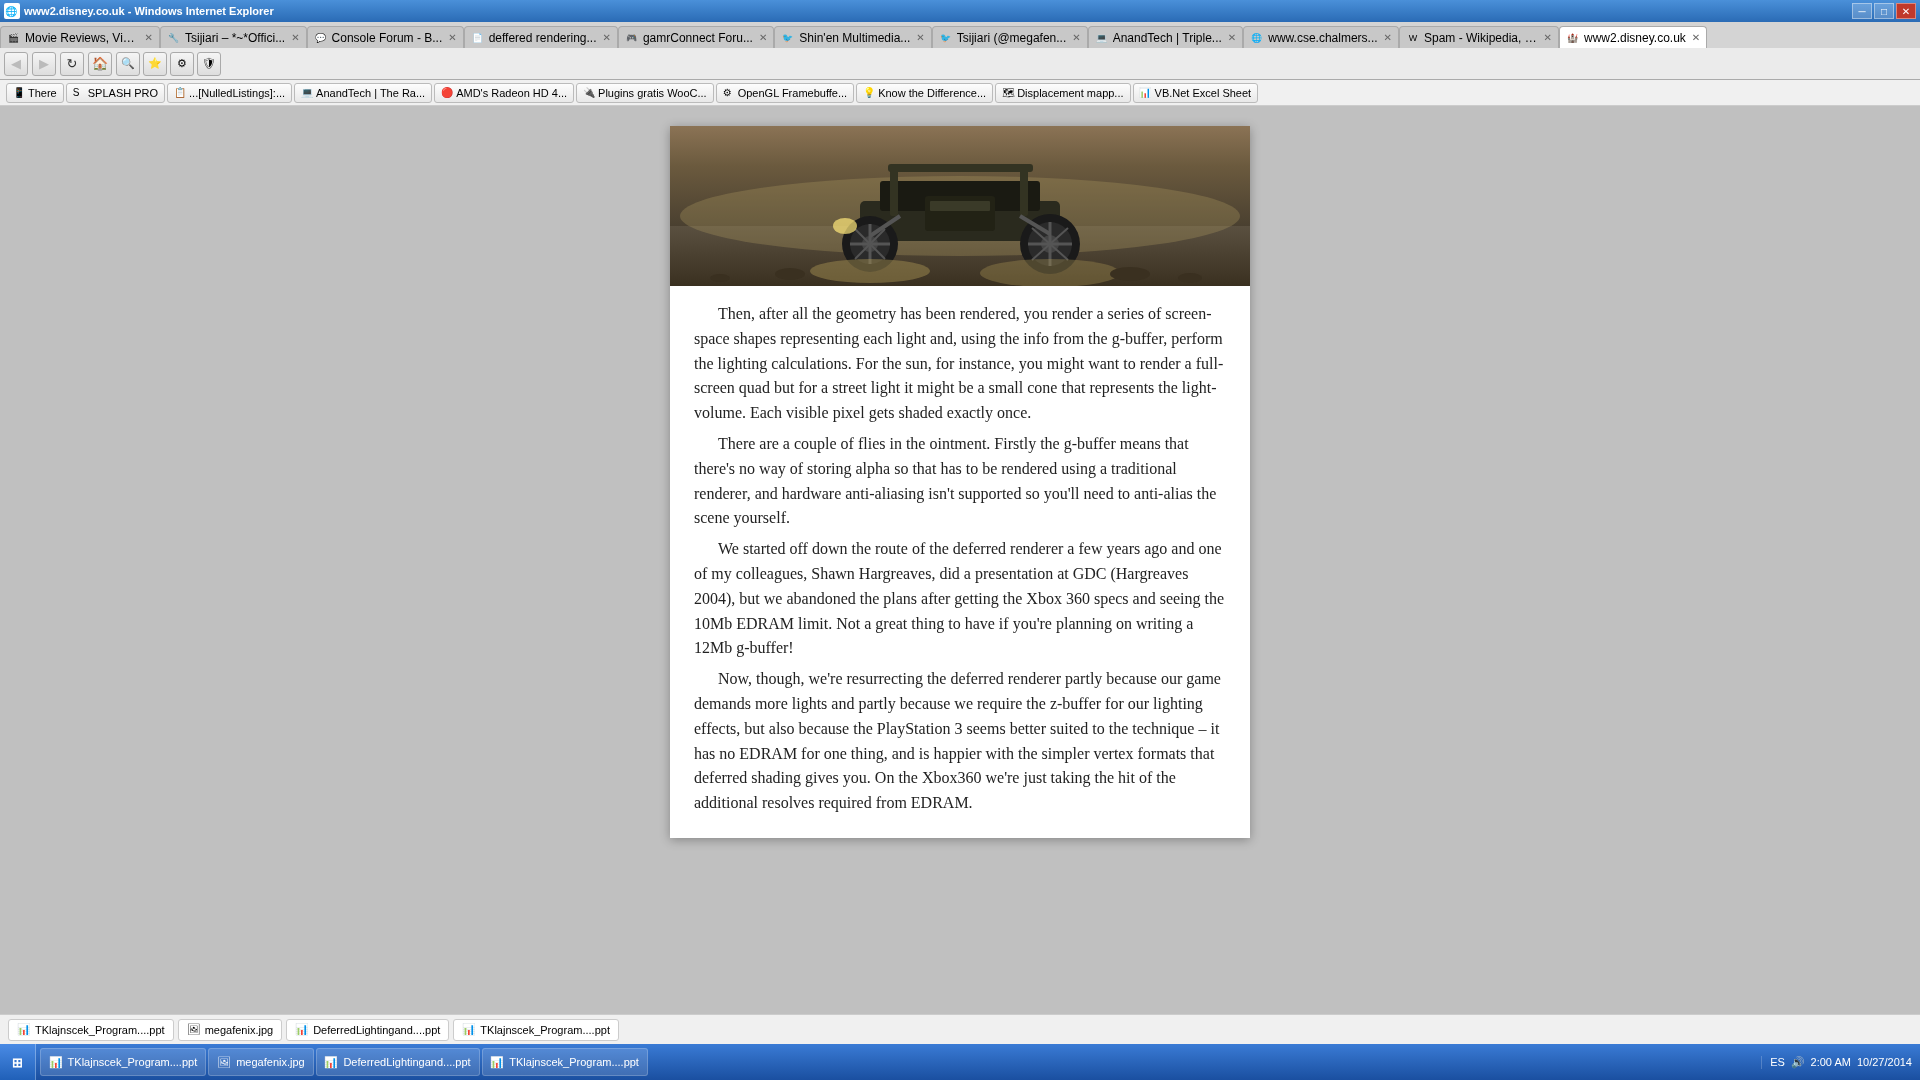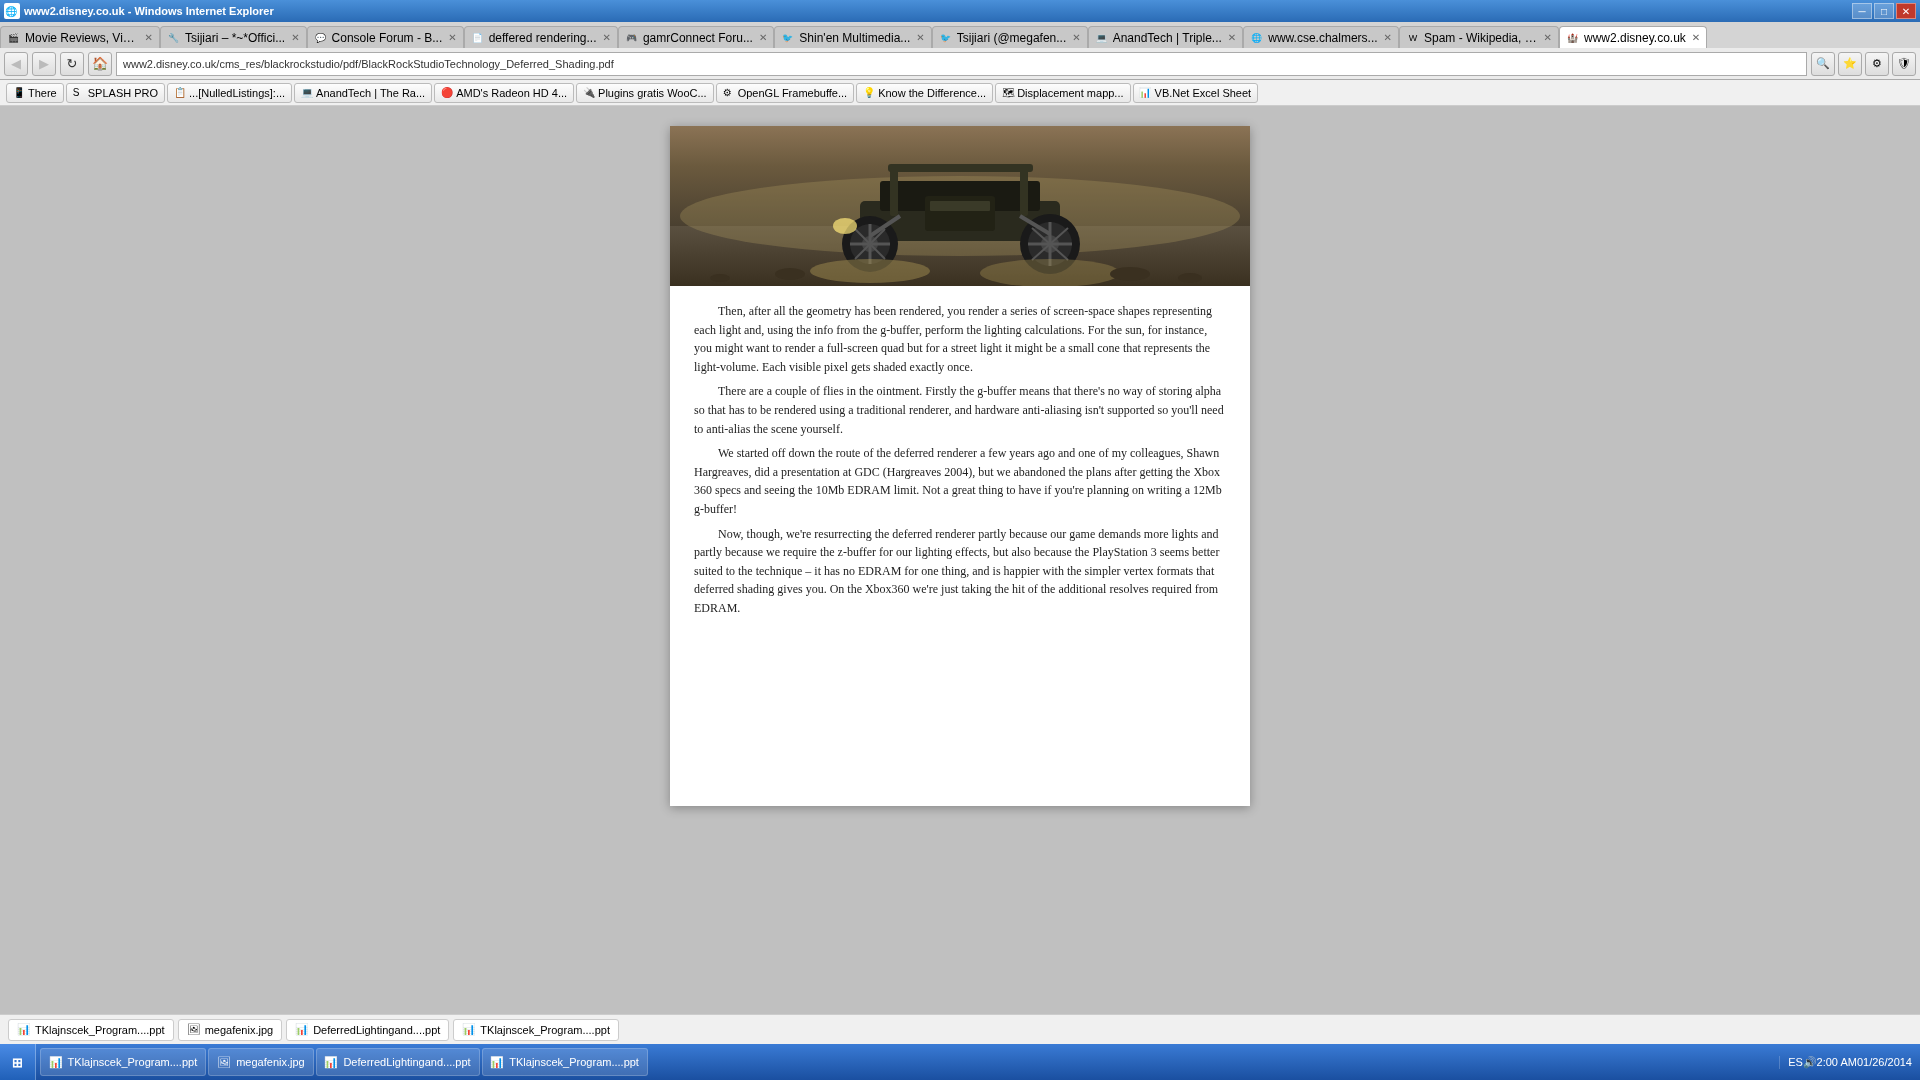--- a/index.html
+++ b/index.html
@@ -227,21 +227,21 @@
       background: linear-gradient(135deg, #8B7355 0%, #6B5A3E 20%, #4a4a3a 40%, #3d3d2d 60%, #5a5040 80%, #8B7355 100%);
       overflow: hidden;
       position: relative;
     }
 
     .pdf-text-area {
       padding: 16px 24px;
     }
 
     .pdf-paragraph {
-      font-size: 12px;
+      font-size: 16px;
       line-height: 1.55;
       color: #222;
       margin-bottom: 6px;
       text-align: left;
       font-family: Georgia, 'Times New Roman', serif;
     }
 
     .pdf-paragraph .indent {
       display: inline-block;
       width: 24px;
@@ -288,20 +288,21 @@
       display: flex;
       align-items: center;
       gap: 5px;
       cursor: pointer;
       white-space: nowrap;
     }
     .taskbar-right {
       margin-left: auto;
       display: flex;
       align-items: center;
+      gap: 6px;
       padding: 0 8px;
       color: white;
       font-size: 11px;
       border-left: 1px solid rgba(255,255,255,0.2);
     }
 
     
     .downloads-bar {
       position: fixed;
       bottom: 36px;
@@ -412,23 +413,20 @@
       <span class="tab-label">www2.disney.co.uk</span>
       <span class="tab-close">✕</span>
     </div>
   </div>
 
 <div class="nav-bar">
   <div class="nav-btn disabled">◀</div>
   <div class="nav-btn disabled">▶</div>
   <div class="nav-btn">↻</div>
   <div class="nav-btn">🏠</div>
-  <div class="address-bar">
-    <span class="address-text">www2.disney.co.uk/cms_res/blackrockstudio/pdf/BlackRockStudioTechnology_Deferred_Shading.pdf</span>
-  </div>
   <div class="nav-right">
     <div class="nav-icon-btn">🔍</div>
     <div class="nav-icon-btn">⭐</div>
     <div class="nav-icon-btn">⚙</div>
     <div class="nav-icon-btn">🛡</div>
   </div>
 </div>
 
 <div class="bookmarks-bar">
 <div class="bookmark-item">
@@ -596,15 +594,15 @@
     </div>
     <div class="taskbar-item">
       <span>📊</span>
       <span>TKlajnscek_Program....ppt</span>
     </div>
   </div>
   <div class="taskbar-right">
     <span>ES</span>
     <span>🔊</span>
     <span>2:00 AM</span>
-    <span>01/26/2014</span>
+    <span>10/27/2014</span>
   </div>
 </div>
 
 </body></html>

